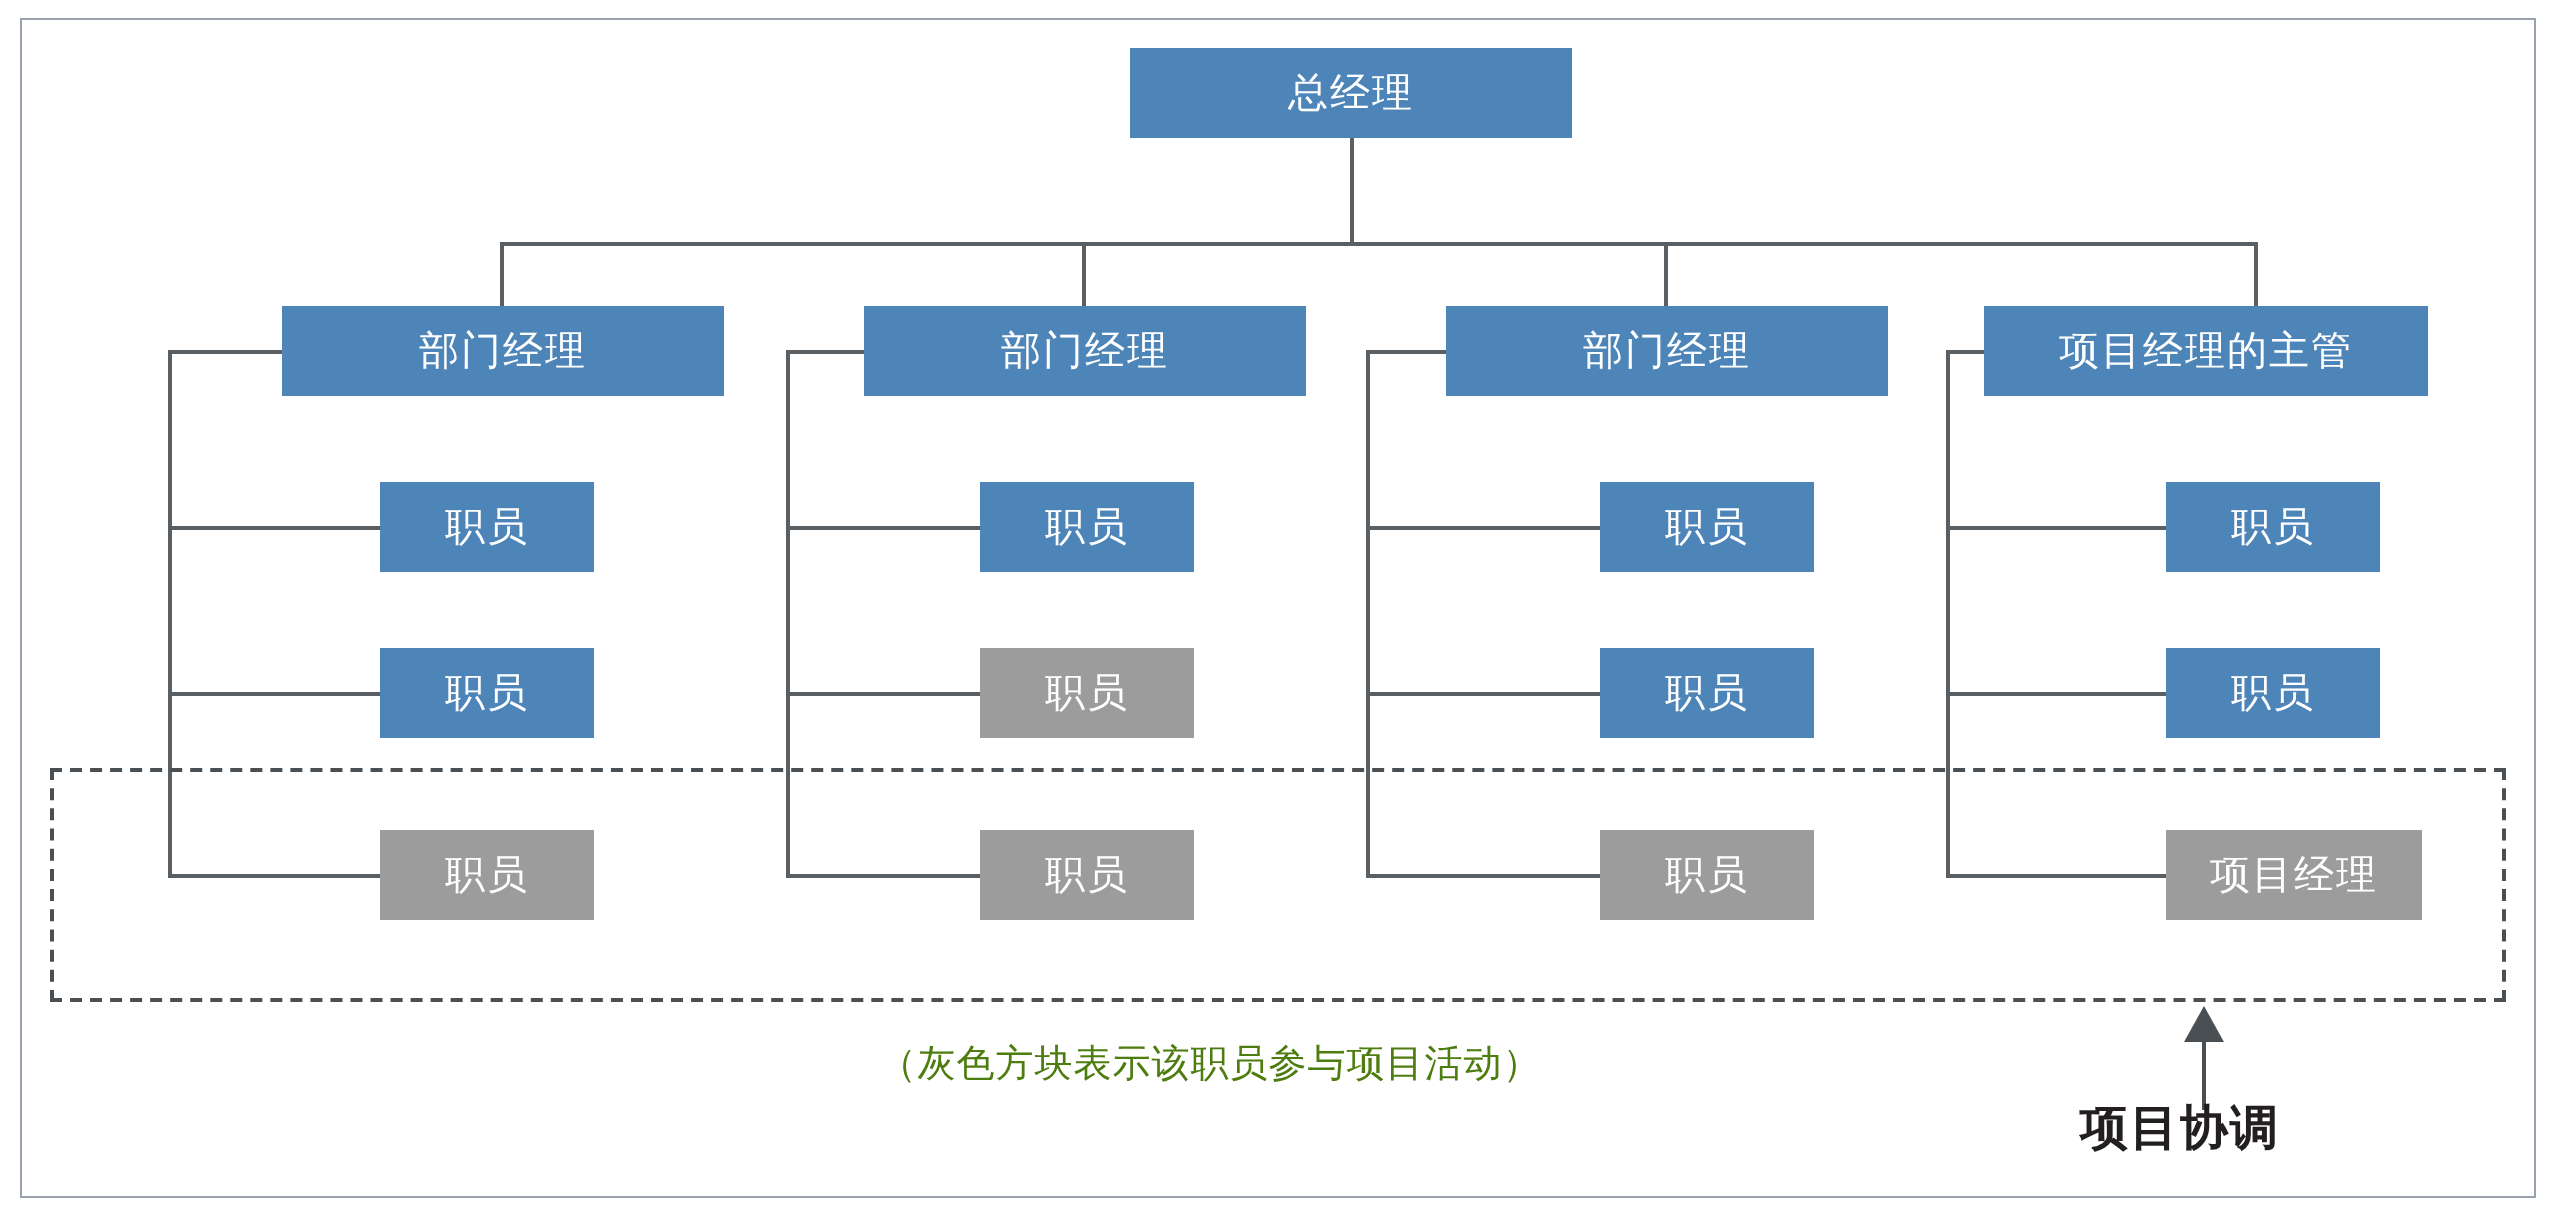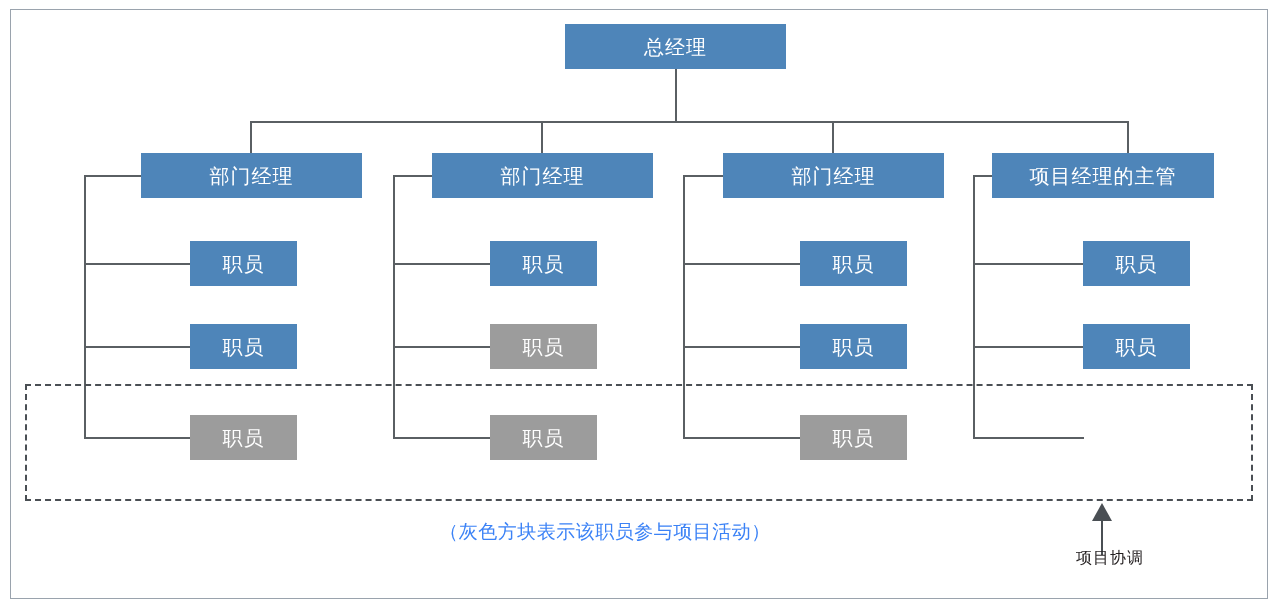--- a/index.html
+++ b/index.html
@@ -32,37 +32,37 @@
 
   
   .dashed-zone{
     position:absolute;left:25px;top:384px;width:1228px;height:117px;
     border:2px dashed #4a4f54;box-sizing:border-box;
   }
 
   
   .caption{
     position:absolute;left:0;top:519px;width:1280px;text-align:center;
-    font-size:19px;color:#3b82f6;letter-spacing:.5px;
+    font-size:19px;color:#4d7c0f;letter-spacing:.5px;
   }
   .caption-inner{display:inline-block;margin-left:-70px;}
 
   
   .arrow-shaft{
     position:absolute;left:1101px;top:519px;width:0;height:36px;
     border-left:2px solid #4a4f54;
   }
   .arrow-head{
     position:absolute;left:1092px;top:503px;width:0;height:0;
     border-left:10px solid transparent;border-right:10px solid transparent;
     border-bottom:18px solid #4a4f54;
   }
   .arrow-label{
-    position:absolute;left:1040px;top:548px;width:140px;text-align:center;
-    font-size:16px;color:#231f20;letter-spacing:1px;white-space:nowrap;
+    position:absolute;left:1040px;top:548px;width:140px;text-align:left;
+    font-size:24px;color:#231f20;letter-spacing:1px;white-space:nowrap;font-weight:bold;
   }
 </style>
 </head>
 <body>
 
 <div id="stage">
 
   <div class="page-frame"></div>
 
   <div class="node blue" style="left:565px;top:24px;width:221px;height:45px;">
@@ -144,20 +144,23 @@
 
   <div class="node blue" style="left:992px;top:153px;width:222px;height:45px;">
     <span>项目经理的主管</span>
   </div>
   <div class="node blue" style="left:1083px;top:241px;width:107px;height:45px;">
     <span>职员</span>
   </div>
   <div class="node blue" style="left:1083px;top:324px;width:107px;height:45px;">
     <span>职员</span>
   </div>
+  <div class="node gray" style="left:1083px;top:415px;width:128px;height:45px;">
+    <span>项目经理</span>
+  </div>
 
   <div class="dashed-zone"></div>
 
   <div class="caption">
     <span class="caption-inner">（灰色方块表示该职员参与项目活动）</span>
   </div>
 
   <div class="arrow-head"></div>
   <div class="arrow-shaft"></div>
   <div class="arrow-label">项目协调</div>

